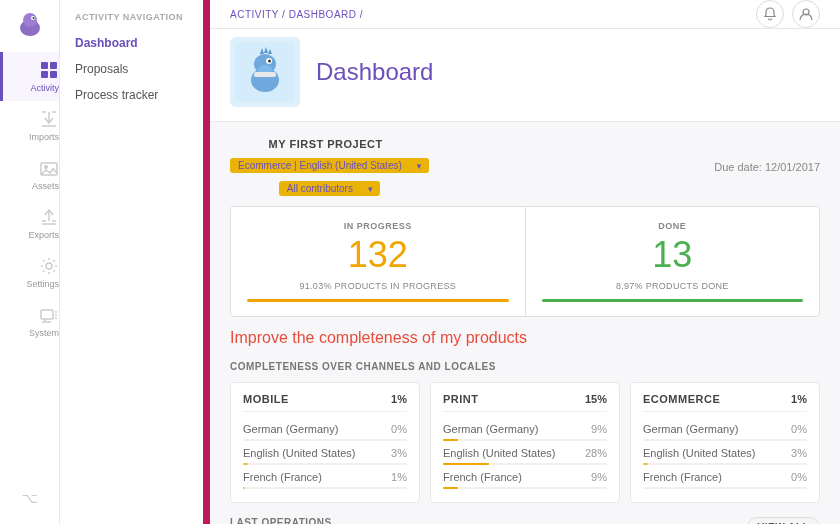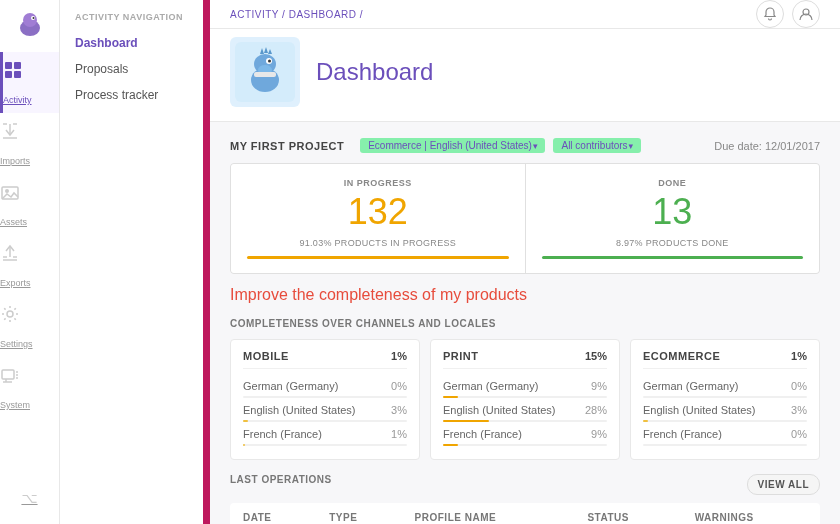--- a/index.html
+++ b/index.html
@@ -1,21 +1,21 @@
 <!DOCTYPE html>
 <html><head>
   <meta charset="utf-8">
   <style>
     * { margin: 0; padding: 0; box-sizing: border-box; }
     body { font-family: -apple-system, BlinkMacSystemFont, 'Segoe UI', sans-serif; background: #f5f5f5; display: flex; width: 840px; height: 524px; overflow: hidden; font-size: 12px; color: #333; }
 
     
     .sidebar { width: 60px; background: #fff; border-right: 1px solid #e8e8e8; display: flex; flex-direction: column; align-items: center; padding-top: 10px; flex-shrink: 0; }
     .sidebar-logo { width: 32px; height: 32px; margin-bottom: 10px; }
-    .sidebar-item { display: flex; flex-direction: column; align-items: flex-start; padding: 8px 0; width: 100%; cursor: pointer; color: #999; font-size: 10px; gap: 12px; text-decoration: underline; }
+    .sidebar-item { display: flex; flex-direction: column; align-items: flex-end; padding: 8px 0; width: 100%; cursor: pointer; color: #999; font-size: 10px; gap: 0; }
     .sidebar-item.active { color: #6b4fbb; border-left: 3px solid #6b4fbb; background: #f8f5ff; }
     .sidebar-icon { font-size: 18px; line-height: 1; }
     .sidebar-label { font-size: 9px; }
     .sidebar-bottom { margin-top: auto; padding-bottom: 10px; }
 
     
     .nav-panel { width: 150px; background: #fff; border-right: 7px solid #be185d; padding: 12px 0; flex-shrink: 0; }
     .nav-panel-title { font-size: 9px; color: #aaa; font-weight: 600; letter-spacing: 0.5px; padding: 0 15px 8px; text-transform: uppercase; }
     .nav-item { padding: 6px 15px; cursor: pointer; color: #555; font-size: 12px; }
     .nav-item.active { color: #6b4fbb; font-weight: 600; }
@@ -30,21 +30,21 @@
 
     .page-title-section { background: #fff; padding: 8px 20px 14px; display: flex; align-items: center; gap: 16px; border-bottom: 1px solid #e8e8e8; }
     .dino-avatar { width: 70px; height: 70px; background: #dff0fd; border-radius: 6px; display: flex; align-items: center; justify-content: center; font-size: 36px; flex-shrink: 0; }
     .page-title { font-size: 24px; font-weight: 300; color: #6b4fbb; }
 
     .content { padding: 16px 20px; }
 
     
     .project-bar { display: flex; align-items: center; justify-content: space-between; margin-bottom: 10px; }
     .project-name { font-size: 11px; font-weight: 700; color: #444; letter-spacing: 0.5px; text-transform: uppercase; margin-right: 8px; }
-    .project-tag { background: #86efac; color: #6b4fbb; font-size: 10px; padding: 2px 8px; border-radius: 3px; cursor: pointer; display: flex; align-items: center; gap: 1px; }
+    .project-tag { background: #eab308; color: #6b4fbb; font-size: 10px; padding: 2px 8px; border-radius: 3px; cursor: pointer; display: flex; align-items: center; gap: 15px; }
     .due-date { font-size: 11px; color: #888; }
 
     
     .stats-row { display: flex; gap: 1px; margin-bottom: 12px; background: #e0e0e0; border: 1px solid #e0e0e0; border-radius: 4px; overflow: hidden; }
     .stat-card { flex: 1; background: #fff; padding: 14px 16px; display: flex; flex-direction: column; align-items: center; }
     .stat-label { font-size: 9px; font-weight: 700; letter-spacing: 0.5px; color: #888; text-transform: uppercase; margin-bottom: 6px; }
     .stat-number { font-size: 36px; font-weight: 300; color: #555; line-height: 1; margin-bottom: 4px; }
     .stat-number.orange { color: #f0a500; }
     .stat-number.green { color: #4caf50; }
     .stat-sublabel { font-size: 9px; color: #888; text-transform: uppercase; letter-spacing: 0.3px; margin-top: 4px; }
@@ -220,21 +220,21 @@
         <polygon points="29,11 31,5 33,11" fill="#5a98cc"></polygon>
         <polygon points="33,12 35,7 37,12" fill="#5a98cc"></polygon>
       </svg>
     </div>
     <div class="page-title">Dashboard</div>
   </div>
 
   <div class="content">
 
     <div class="project-bar">
-      <div style="display:flex;align-items:center;gap:8px;">
+      <div style="display:flex;align-items:center;gap:8px;flex-direction:column;">
         <span class="project-name">MY FIRST PROJECT</span>
         <div class="project-tag">
           <span>Ecommerce | English (United States)</span>
           <span style="font-size:9px;">▾</span>
         </div>
         <div class="project-tag">
           <span>All contributors</span>
           <span style="font-size:9px;">▾</span>
         </div>
       </div>

